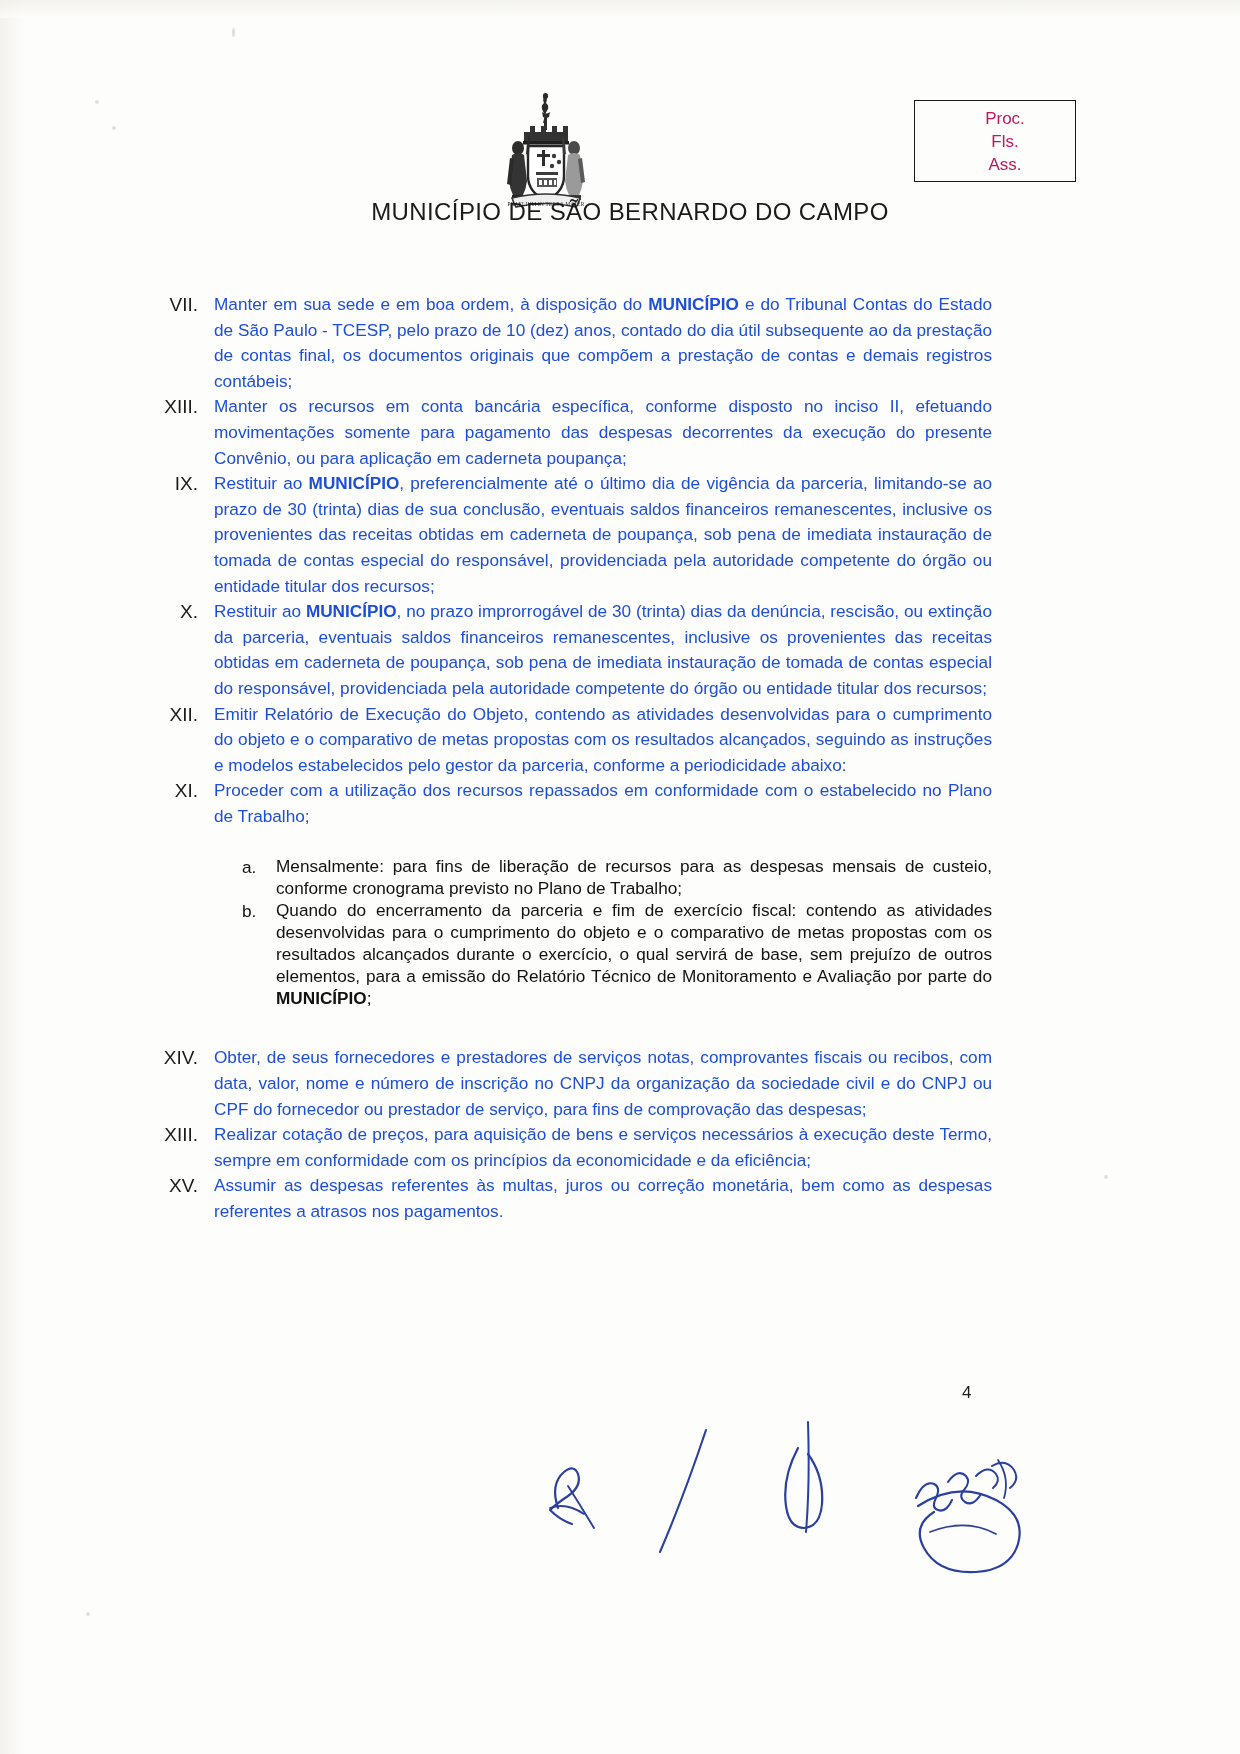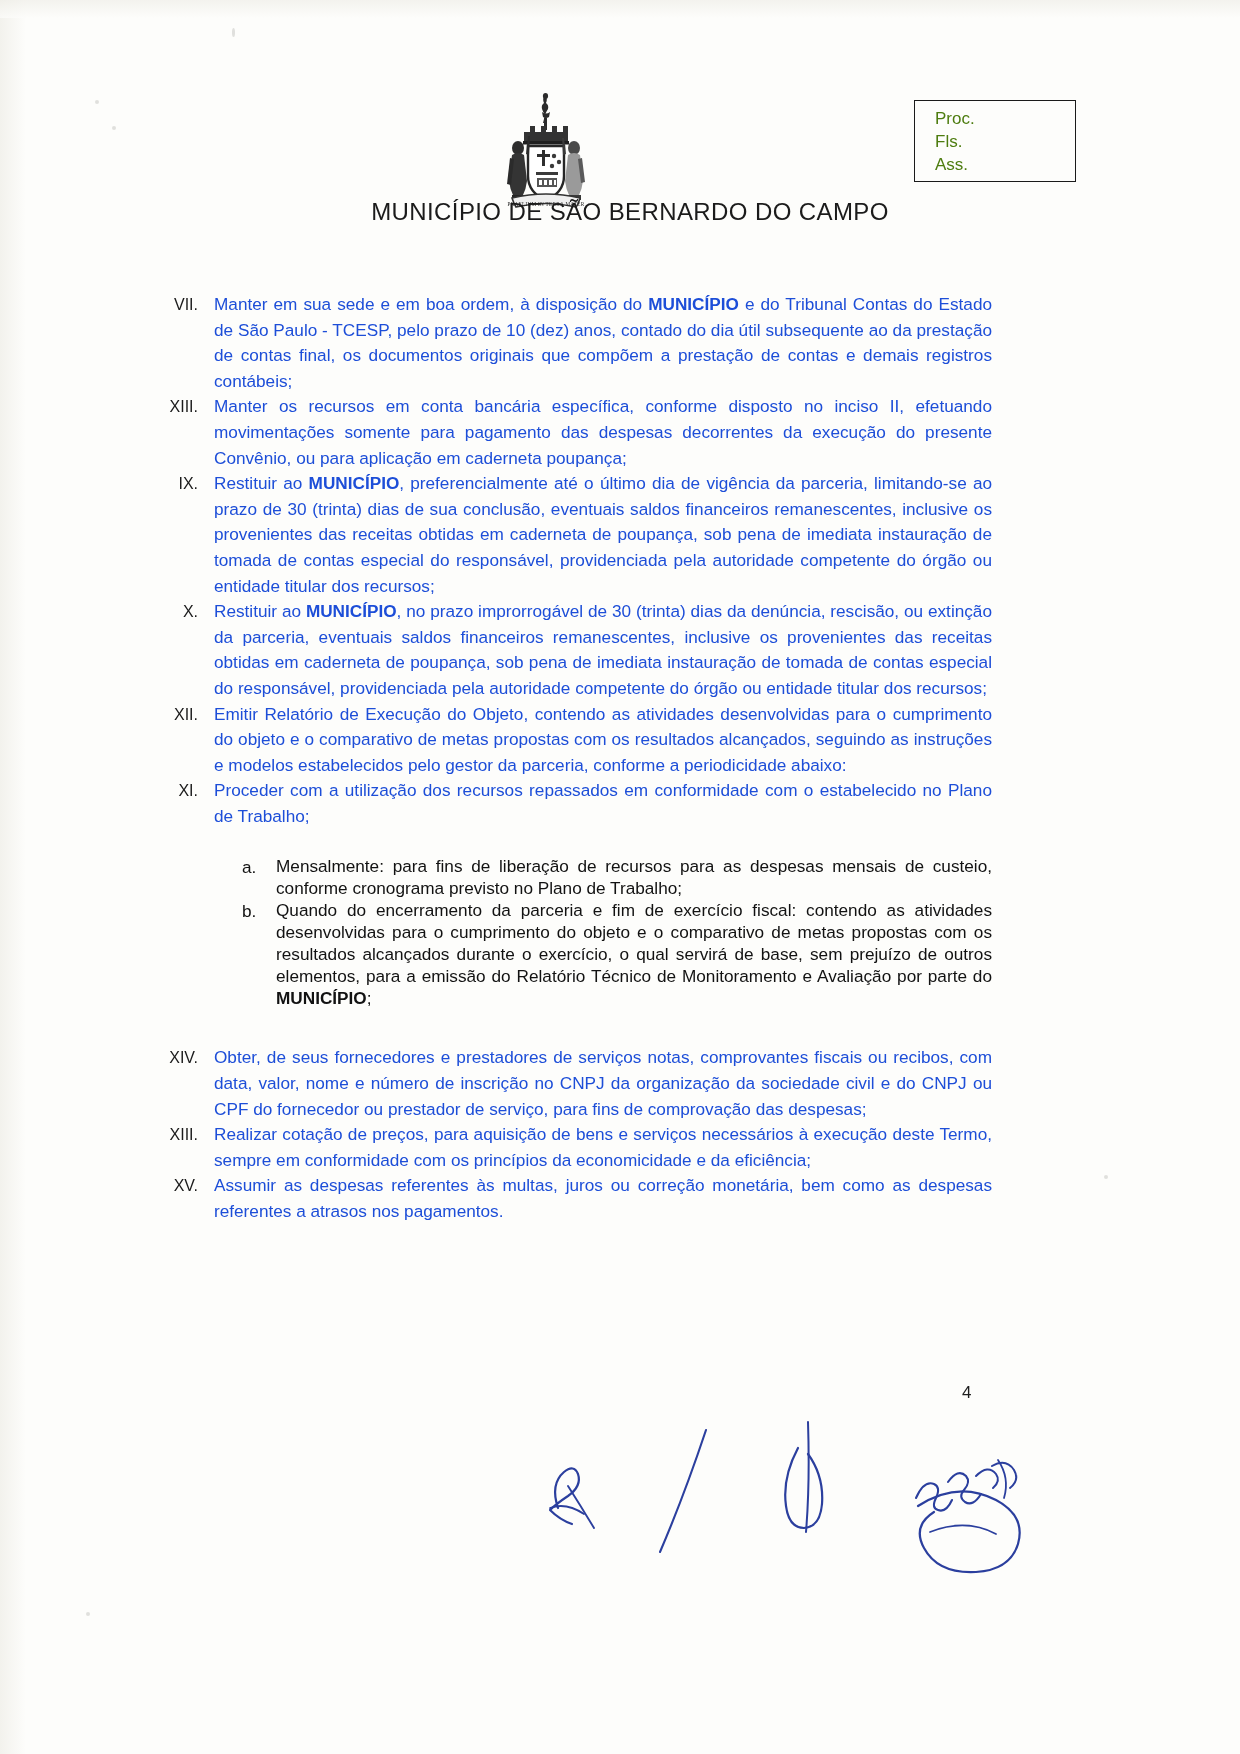--- a/index.html
+++ b/index.html
@@ -65,42 +65,43 @@
     top: 100px;
     width: 162px;
     height: 82px;
     border: 1.6px solid #1a1a1a;
     box-sizing: border-box;
     padding: 6px 0 0 20px;
   }
   .stamp-line {
     font-size: 17px;
     line-height: 23px;
-    color: #4d7c0f;
+    color: #be185d;
+    text-align: center;
   }
 
   
   .body-block {
     position: absolute;
     left: 152px;
     top: 292px;
     width: 840px;
   }
   .clause {
     display: flex;
     align-items: flex-start;
     margin: 0 0 0 0;
   }
   .num {
     width: 62px;
     flex: 0 0 62px;
     text-align: right;
     padding-right: 16px;
     box-sizing: border-box;
-    font-size: 16px;
+    font-size: 19px;
     line-height: 25.6px;
     color: #1b1b1b;
   }
   .txt {
     flex: 1 1 auto;
     font-size: 17.2px;
     line-height: 25.6px;
     text-align: justify;
     color: #1d4ed8;
     hyphens: none;

